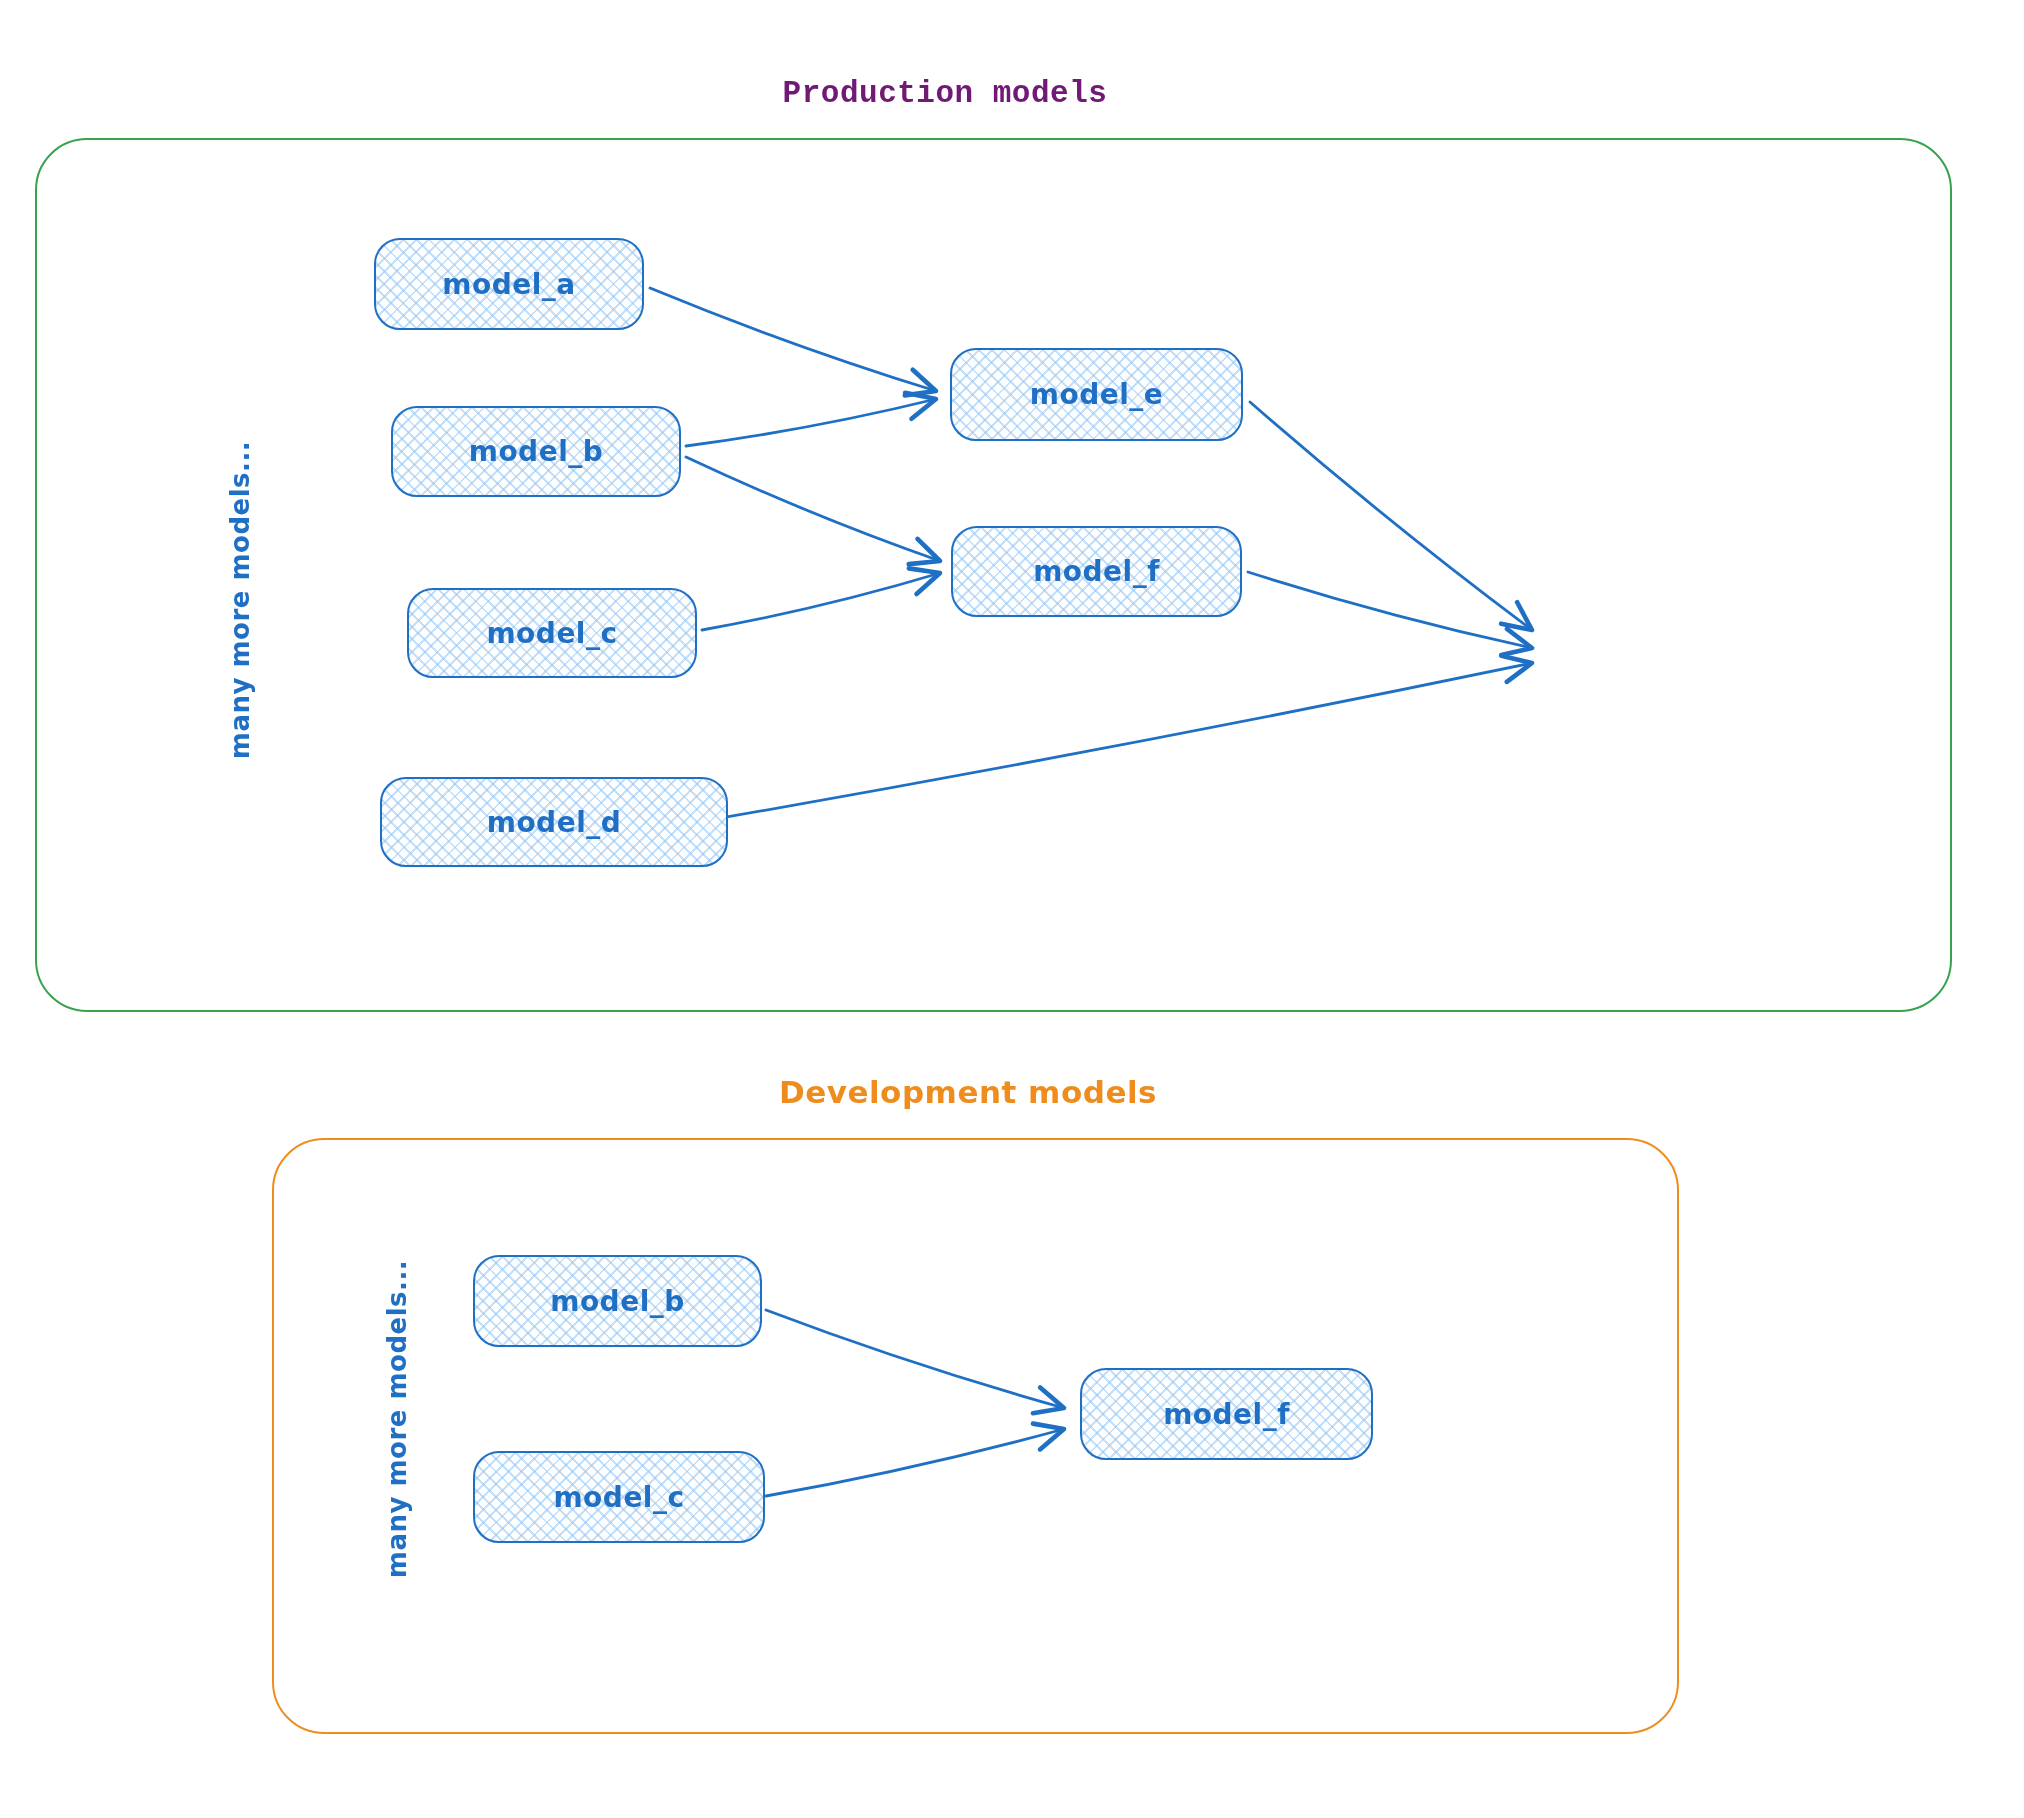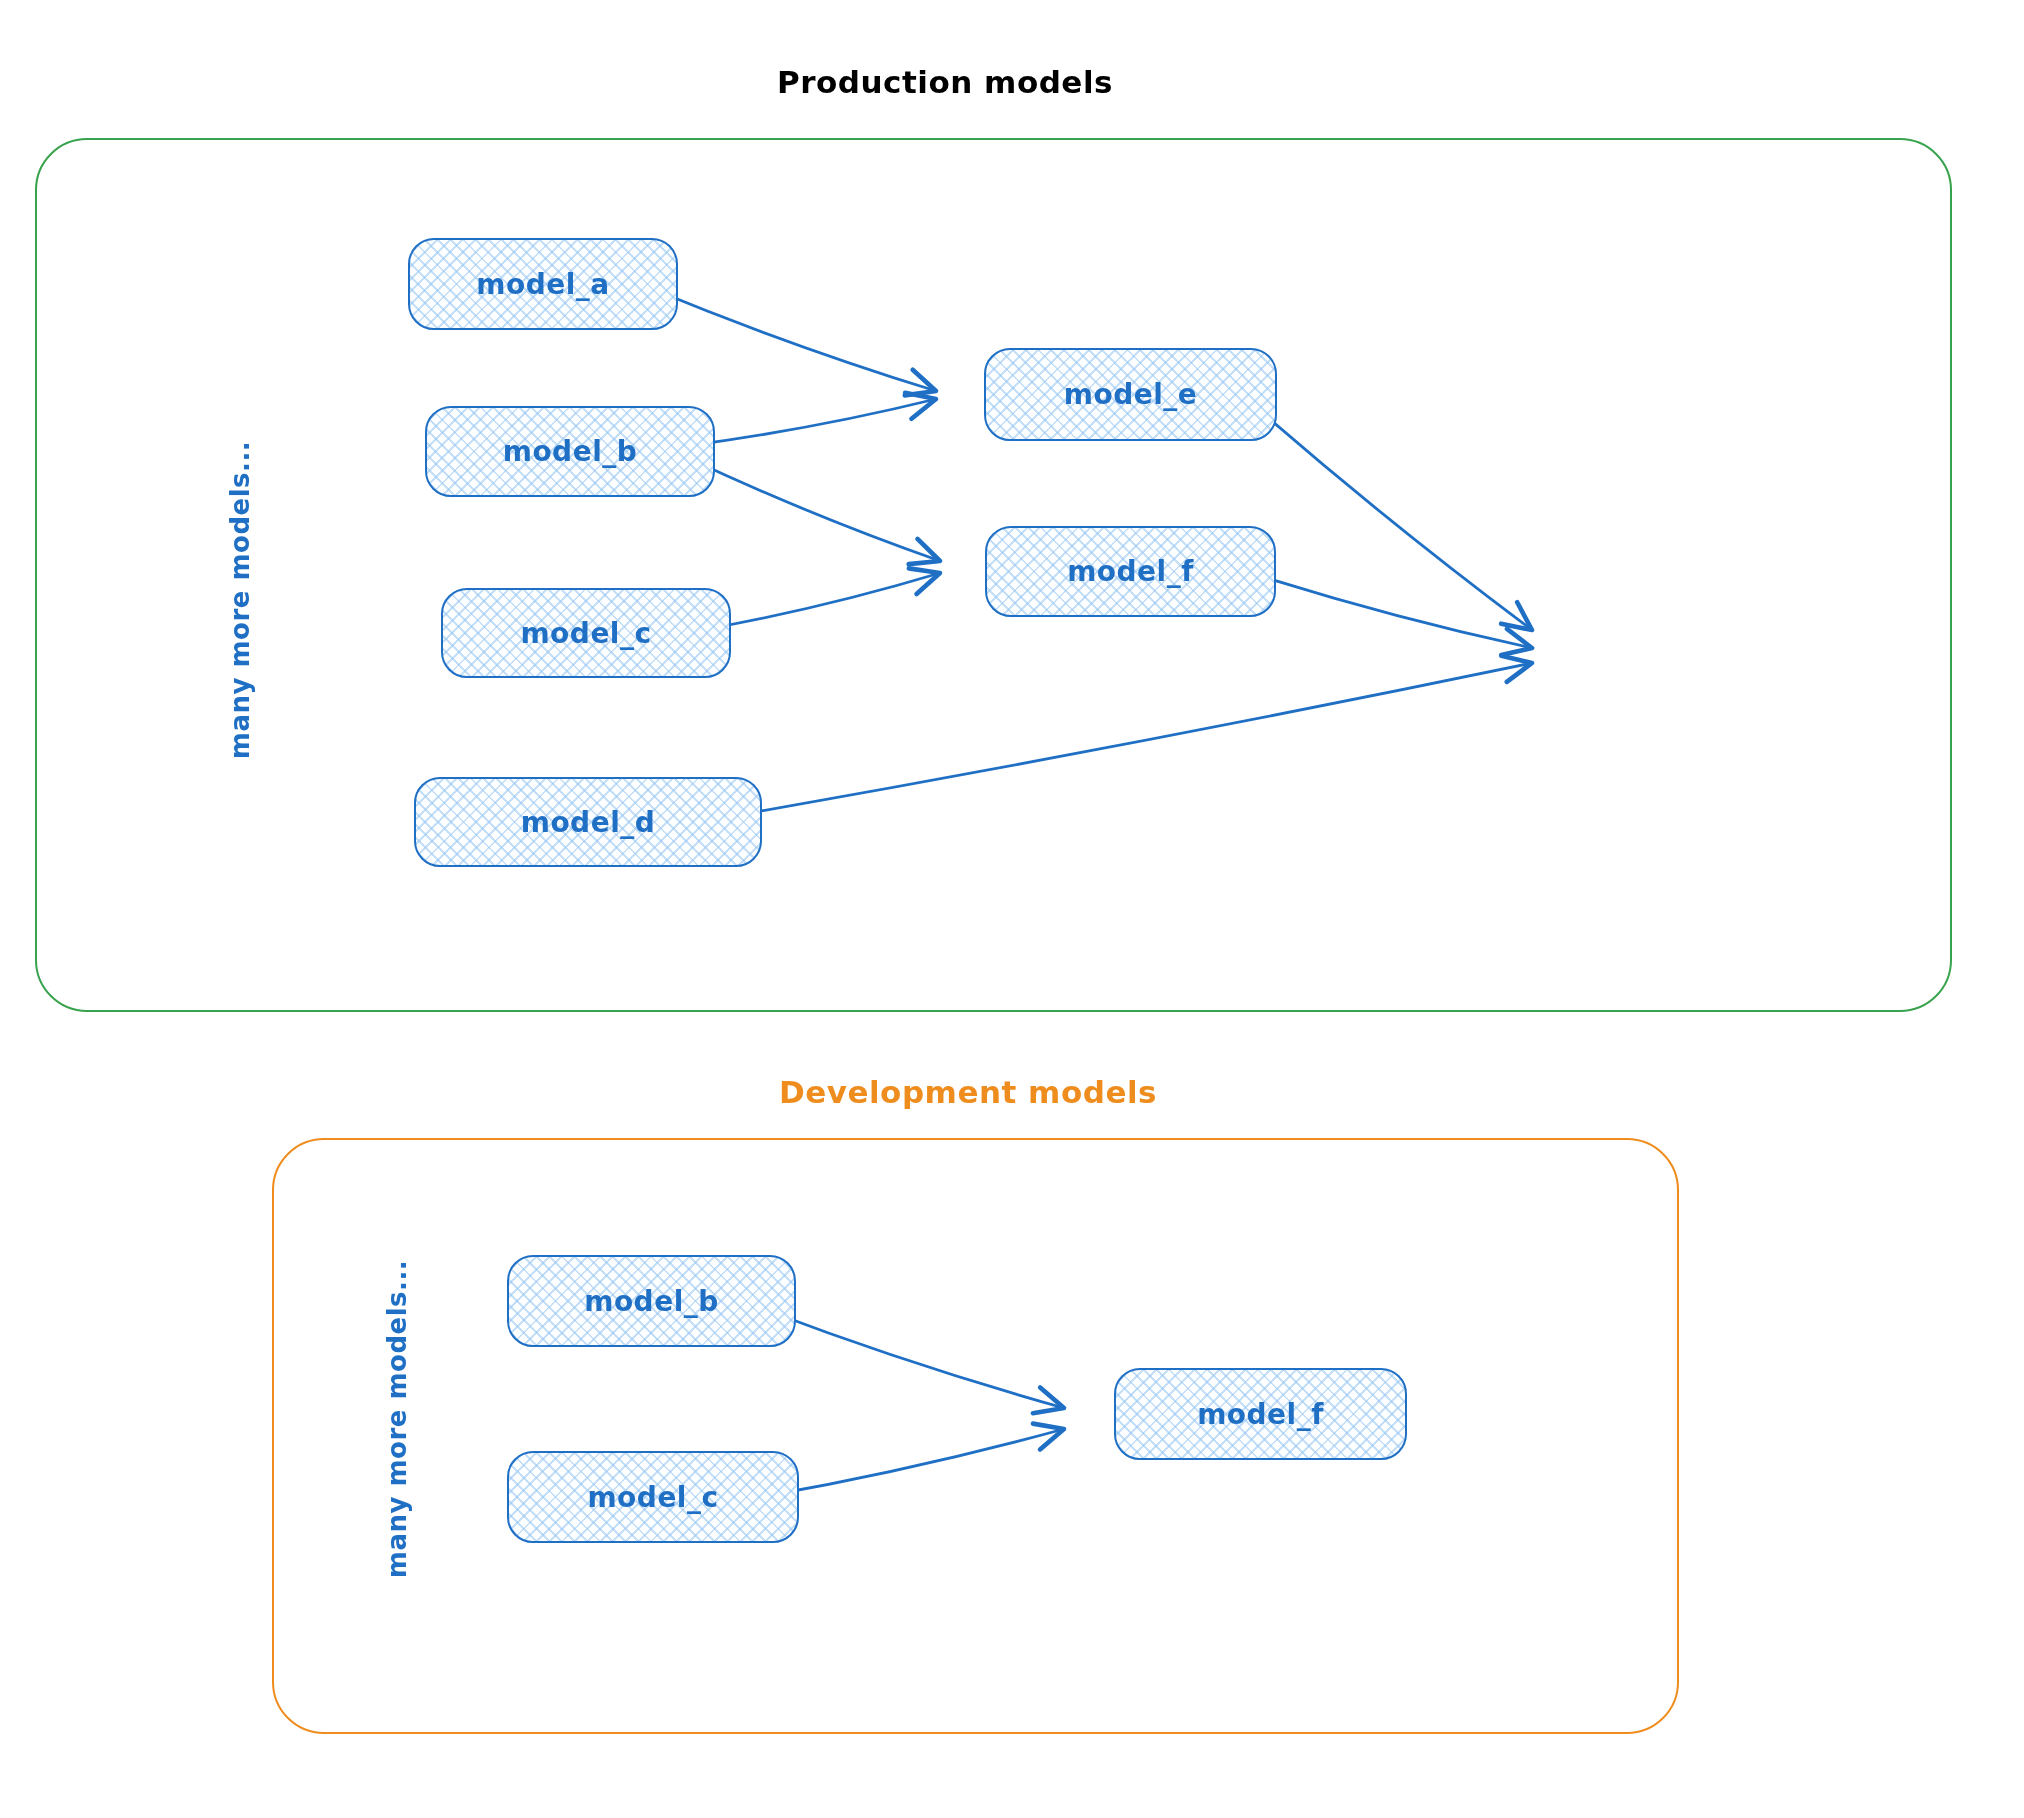--- a/index.html
+++ b/index.html
@@ -46,21 +46,20 @@
     align-items:center;
     justify-content:center;
     font-size:28px;
     font-weight:600;
     letter-spacing:0.5px;
     z-index:2;
     background:
       repeating-linear-gradient(45deg,  rgba(144,194,242,0.50) 0 2px, transparent 2px 9px),
       repeating-linear-gradient(135deg, rgba(144,194,242,0.50) 0 2px, transparent 2px 9px),
       #fdfeff;
-    margin-left: 34px;
   }
 </style>
 </head>
 <body>
 
 <div id="canvas" style="width: 2024px; height: 1818px;">
 
   <svg id="edges" xmlns="http://www.w3.org/2000/svg" width="2024" height="1818">
     <defs>
       <marker id="arrowhead" viewBox="0 0 22 22" refX="19" refY="11" markerWidth="14" markerHeight="14" orient="auto-start-reverse">
@@ -71,21 +70,21 @@
       <path d="M686,446 Q812.2933425142392,429.3794814587192 936,399" fill="none" stroke="#1f6fc5" stroke-width="2.8" stroke-linecap="round" marker-end="url(#arrowhead)"></path>
       <path d="M686,457 Q810.3475840523259,515.4780158722039 940,561" fill="none" stroke="#1f6fc5" stroke-width="2.8" stroke-linecap="round" marker-end="url(#arrowhead)"></path>
       <path d="M702,630 Q822.6303650698434,608.3074892389951 940,573" fill="none" stroke="#1f6fc5" stroke-width="2.8" stroke-linecap="round" marker-end="url(#arrowhead)"></path>
       <path d="M1250,402 Q1386.5989449539059,521.4434101885903 1532,630" fill="none" stroke="#1f6fc5" stroke-width="2.8" stroke-linecap="round" marker-end="url(#arrowhead)"></path>
       <path d="M1248,572 Q1388.1904343193435,616.7620612277167 1532,648" fill="none" stroke="#1f6fc5" stroke-width="2.8" stroke-linecap="round" marker-end="url(#arrowhead)"></path>
       <path d="M698,822 Q1116.3109213273992,749.3761533776792 1532,663" fill="none" stroke="#1f6fc5" stroke-width="2.8" stroke-linecap="round" marker-end="url(#arrowhead)"></path>
       <path d="M766,1310 Q912.8132007666638,1365.6496548115733 1064,1408" fill="none" stroke="#1f6fc5" stroke-width="2.8" stroke-linecap="round" marker-end="url(#arrowhead)"></path>
       <path d="M766,1496 Q916.5354946701887,1469.3295136077047 1064,1429" fill="none" stroke="#1f6fc5" stroke-width="2.8" stroke-linecap="round" marker-end="url(#arrowhead)"></path>
     </svg>
 
-  <h2 class="sec-title" style="left: 945px; top: 64px; color: #000000;">Production models</h2>
+  <h2 class="sec-title" style="left: 945px; top: 76px; color: #701a75; font-family: Liberation Mono, monospace;">Production models</h2>
   <div class="frame" style="left: 35px; top: 138px; width: 1913px; height: 870px; border-color: rgb(56, 162, 76);"></div>
   <div class="side-label" style="left: 240px; top: 600px; color: rgb(31, 111, 197);">many more models...</div>
 
   <h2 class="sec-title" style="left: 968px; top: 1074px; color: rgb(238, 141, 30);">Development models</h2>
   <div class="frame" style="left: 272px; top: 1138px; width: 1403px; height: 592px; border-color: rgb(238, 141, 30);"></div>
   <div class="side-label" style="left: 397px; top: 1419px; color: rgb(31, 111, 197);">many more models...</div>
 
 <div class="node" style="left: 374px; top: 238px; width: 270px; height: 92px; border-color: rgb(31, 111, 197); color: rgb(31, 111, 197);">
       <span>model_a</span>
     </div>

